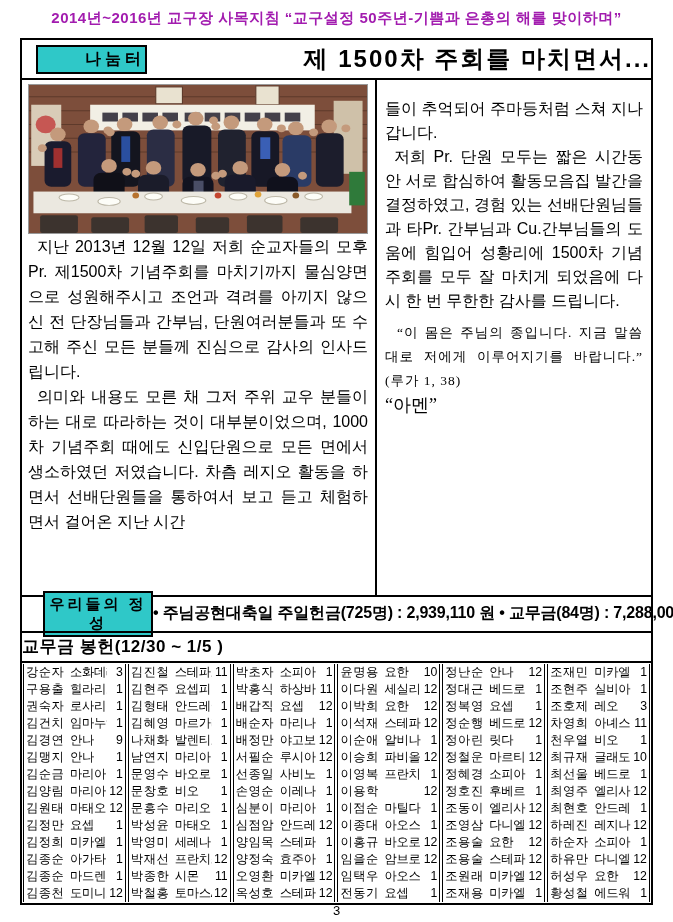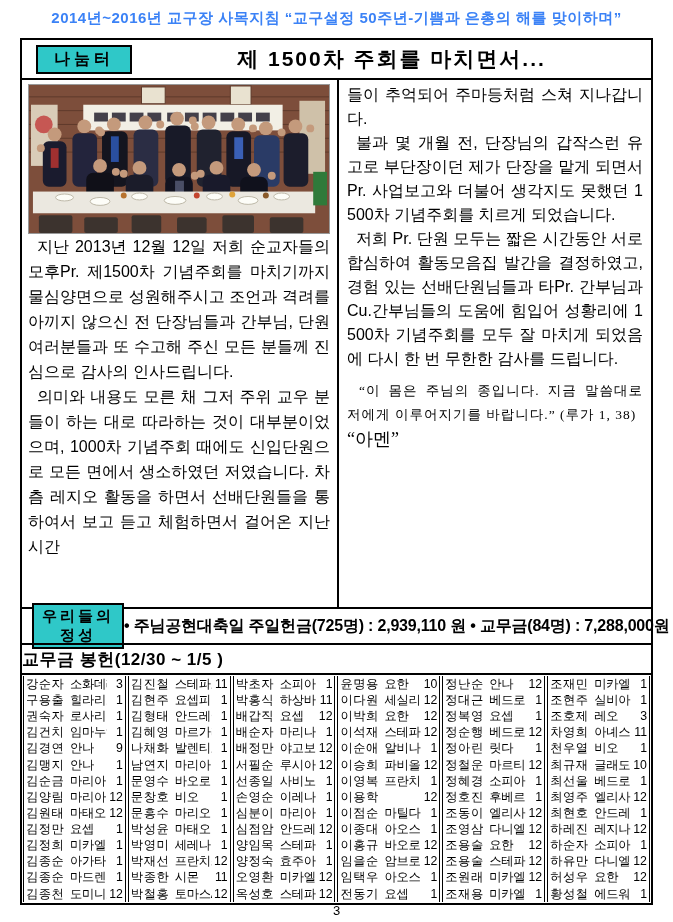--- a/index.html
+++ b/index.html
@@ -3,64 +3,64 @@
 <meta charset="utf-8">
 <style>
   html,body{margin:0;padding:0;}
   body{
     width:673px;height:922px;background:#ffffff;position:relative;
     font-family:"Liberation Sans","DejaVu Sans",sans-serif;color:#000;
     -webkit-font-smoothing:none;
   }
   .top-header{
     padding-top:9px;text-align:center;font-weight:700;font-size:15px;
-    color:#3b82f6;letter-spacing:0.5px;white-space:nowrap;
+    color:#a21caf;letter-spacing:0.5px;white-space:nowrap;
   }
   .main-box{
     position:absolute;left:20px;top:38px;width:633px;height:867px;
     border:2px solid #000;box-sizing:border-box;display:flex;flex-direction:column;
     background:#fff;
   }
   .title-row{
     height:38px;border-bottom:2px solid #000;display:flex;align-items:center;flex:0 0 auto;
   }
   .teal-label{
     background:#2fc8c8;border:2px solid #000;font-weight:700;text-align:center;
     padding:2px 0;letter-spacing:4px;box-sizing:border-box;
   }
-  .nanum-label{width:96px;margin-left:14px;font-size:16px;flex:0 0 auto;}
+  .nanum-label{width:111px;margin-left:14px;font-size:16px;flex:0 0 auto;text-align:right;}
   .article-title{
-    flex:1;text-align:center;font-weight:700;font-size:21px;letter-spacing:2px;
+    flex:1;text-align:right;font-weight:700;font-size:24px;letter-spacing:2px;
   }
   .article-body{flex:1 1 auto;display:flex;overflow:hidden;}
   .col-left{
-    width:317px;flex:0 0 auto;border-right:2px solid #000;box-sizing:border-box;
+    width:355px;flex:0 0 auto;border-right:2px solid #000;box-sizing:border-box;
     padding:4px 7px 0 6px;
   }
   .col-right{flex:1;padding:3px 8px 0 8px;overflow:hidden;}
   .photo-frame{width:100%;height:150px;border:1px solid #999;box-sizing:border-box;display:block;}
   .body-text p{
     margin:0;font-size:16px;line-height:25px;text-align:justify;text-indent:9px;
     word-break:break-all;
   }
   .col-right .body-text p{line-height:24px;}
-  .col-right .body-text p.no-indent{text-indent:0;}
+  .col-right .body-text p.no-indent{text-indent:0;margin-top:14px;}
   p.quote-line{
     font-family:"Liberation Serif","DejaVu Serif",serif;font-size:13.5px;
     line-height:21px;letter-spacing:1px;text-indent:12px;margin:8px 0 0 0;
     text-align:justify;word-break:break-all;
   }
   p.amen-line{
     font-family:"Liberation Serif","DejaVu Serif",serif;font-size:18px;
     line-height:21px;margin:0;text-indent:0;
   }
   .offering-row{
     flex:0 0 auto;height:34px;border-top:2px solid #000;display:flex;align-items:center;
   }
-  .offering-label{width:92px;margin-left:10px;font-size:15px;letter-spacing:3px;flex:0 0 auto;}
+  .offering-label{width:110px;margin-left:21px;font-size:15px;letter-spacing:3px;flex:0 0 auto;}
   .offering-text{
     flex:1;font-weight:700;font-size:16px;text-align:center;letter-spacing:-0.2px;
     white-space:nowrap;
   }
   .gyomu-header{
     flex:0 0 auto;height:28px;border-top:2px solid #000;font-weight:700;font-size:17px;
     display:flex;align-items:center;padding-left:0;letter-spacing:0.5px;
   }
   .donation-table{
     flex:1 1 auto;border-top:2px solid #000;display:flex;align-items:stretch;
@@ -235,21 +235,20 @@
         </g>
       </svg>
       <div class="body-text">
         <p>지난 2013년 12월 12일 저희 순교자들의 모후Pr. 제1500차 기념주회를 마치기까지 물심양면으로 성원해주시고 조언과 격려를 아끼지 않으신 전 단장님들과 간부님, 단원여러분들과 또 수고해 주신 모든 분들께 진심으로 감사의 인사드립니다.</p>
         <p>의미와 내용도 모른 채 그저 주위 교우 분들이 하는 대로 따라하는 것이 대부분이었으며, 1000차 기념주회 때에도 신입단원으로 모든 면에서 생소하였던 저였습니다. 차츰 레지오 활동을 하면서 선배단원들을 통하여서 보고 듣고 체험하면서 걸어온 지난 시간</p>
       </div>
     </div>
     <div class="col-right">
       <div class="body-text">
         <p class="no-indent">들이 추억되어 주마등처럼 스쳐 지나갑니다.</p>
-        <p>불과 몇 개월 전, 단장님의 갑작스런 유고로 부단장이던 제가 단장을 맡게 되면서 Pr. 사업보고와 더불어 생각지도 못했던 1500차 기념주회를 치르게 되었습니다.</p>
         <p>저희 Pr. 단원 모두는 짧은 시간동안 서로 합심하여 활동모음집 발간을 결정하였고, 경험 있는 선배단원님들과 타Pr. 간부님과 Cu.간부님들의 도움에 힘입어 성황리에 1500차 기념주회를 모두 잘 마치게 되었음에 다시 한 번 무한한 감사를 드립니다.</p>
         <p class="quote-line">“이 몸은 주님의 종입니다. 지금 말씀대로 저에게 이루어지기를 바랍니다.” (루가 1, 38)</p>
         <p class="amen-line">“아멘”</p>
 
       </div>
     </div>
   </div>
 
   <div class="offering-row">
     <div class="teal-label offering-label">우리들의 정성</div>

